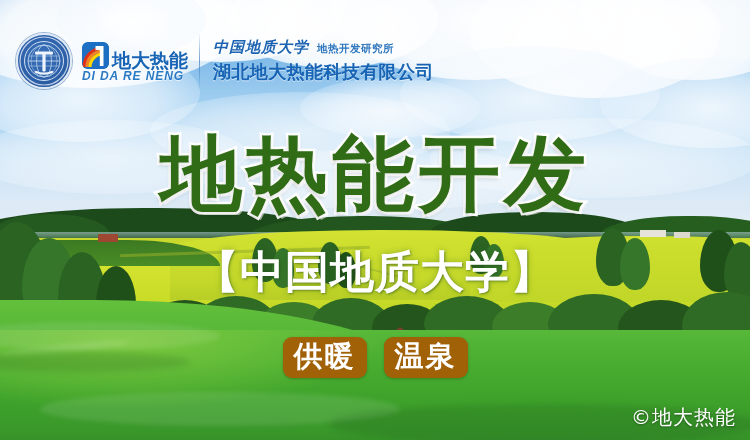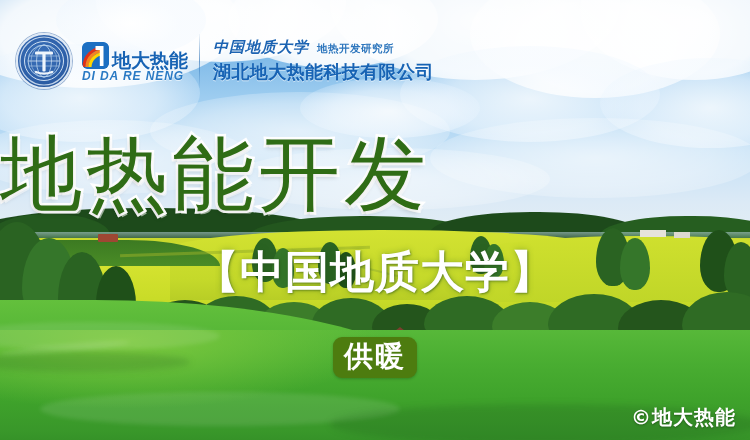--- a/index.html
+++ b/index.html
@@ -262,23 +262,23 @@
     margin-top: 1px;
     text-shadow: 0 1px 0 rgba(255,255,255,0.5);
   }
 
   
   .headline {
     position: absolute;
     left: 0;
     top: 131px;
     width: 750px;
-    text-align: left;
-    font-family: "DejaVu Sans", sans-serif;
-    font-weight: normal;
+    text-align: center;
+    font-family: "DejaVu Sans", sans-serif;
+    font-weight: bold;
     font-size: 82px;
     line-height: 86px;
     color: #2f6c15;
     letter-spacing: 4px;
     -webkit-text-stroke: 5px #ffffff;
     paint-order: stroke fill;
     text-shadow:
        3px 3px 0 rgba(255,255,255,0.55),
        0 3px 5px rgba(0,0,0,0.18);
     white-space: nowrap;
@@ -306,40 +306,40 @@
   .badges {
     position: absolute;
     left: 0;
     top: 337px;
     width: 750px;
     display: flex;
     justify-content: center;
     gap: 17px;
   }
   .badge {
-    background: #4d7c0f;
+    background: #a16207;
     border-radius: 9px;
     padding: 4px 11px 6px 11px;
     font-family: "DejaVu Sans", sans-serif;
     font-weight: bold;
     font-size: 29px;
     line-height: 31px;
     color: #ffffff;
     letter-spacing: 2px;
     box-shadow: 0 1px 3px rgba(0,0,0,0.22);
     white-space: nowrap;
   }
 
   
   .watermark {
     position: absolute;
     right: 14px;
     bottom: 11px;
     font-family: "DejaVu Sans", sans-serif;
-    font-weight: bold;
+    font-weight: normal;
     font-size: 20px;
     line-height: 24px;
     color: #ffffff;
     letter-spacing: 1px;
     text-shadow: 0 1px 2px rgba(0,0,0,0.35);
     white-space: nowrap;
   }
 </style>
 </head>
 <body>
@@ -476,17 +476,18 @@
       </div>
       <div class="org-company">湖北地大热能科技有限公司</div>
     </div>
   </div>
 
   <div class="headline">地热能开发</div>
   <div class="subline">【中国地质大学】</div>
 
   <div class="badges">
     <span class="badge">供暖</span>
+    <span class="badge">温泉</span>
   </div>
 
   <div class="watermark">©地大热能</div>
 
 </div>
 
 </body></html>

